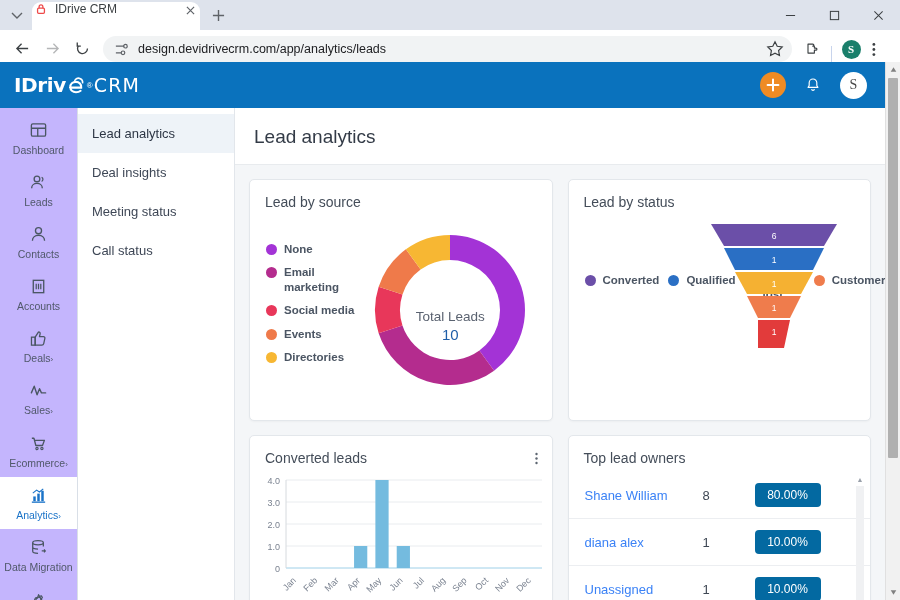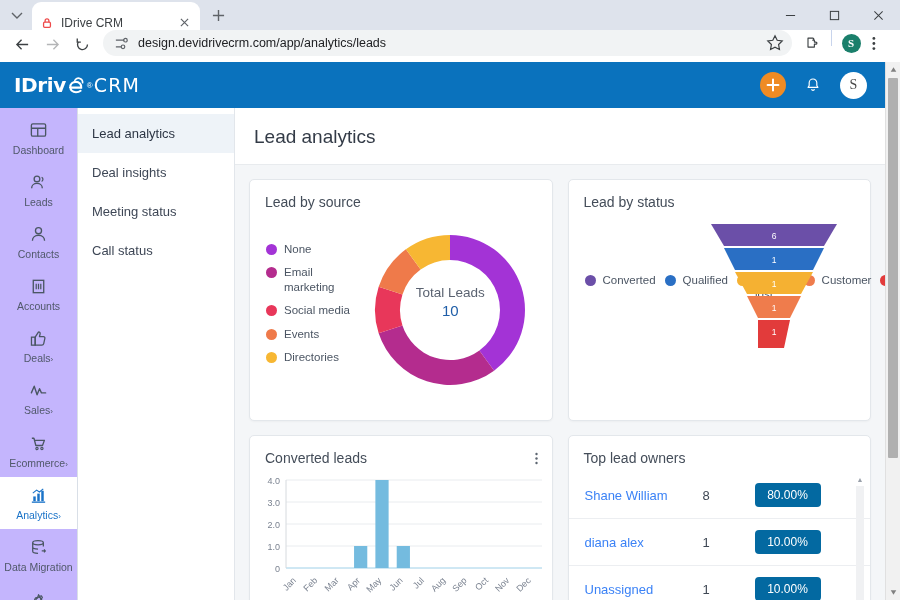--- a/index.html
+++ b/index.html
@@ -18,40 +18,40 @@
     height: 30px; background: #dee3ec; display: flex; align-items: flex-end;
     padding-left: 4px; flex: none; position: relative;
   }
   .tab-listbtn {
     width: 26px; height: 26px; display:flex; align-items:center; justify-content:center;
     margin-bottom: 2px; border-radius: 4px; cursor: pointer;
   }
   .tab-listbtn svg { width: 12px; height: 12px; }
   .tab {
     height: 28px; width: 168px; background:#fff; border-radius: 9px 9px 0 0;
-    display:flex; align-items:flex-end; padding: 0 8px; gap: 7px; position: relative;
+    display:flex; align-items:flex-start; padding: 0 2px; gap: 7px; position: relative;
     margin-left: 2px;
   }
   .tab-fav { width:14px; height:14px; flex:none; display:flex; align-items:center; justify-content:center;}
   .tab-title { font-size: 12px; color:#3c4043; white-space:nowrap; overflow:hidden;
                text-overflow:ellipsis; flex:1; }
   .tab-close { width:16px; height:16px; display:flex;align-items:center;justify-content:center;
                border-radius:50%; cursor:pointer; flex:none;}
   .tab-close svg { width: 9px; height: 9px; }
   .newtab {
     width: 28px; height:28px; display:flex;align-items:center;justify-content:center;
     margin-left: 4px; margin-bottom:1px; border-radius:50%; cursor:pointer;
   }
   .newtab svg { width: 13px; height:13px; }
   .winctrls { margin-left:auto; display:flex; align-items:flex-start; height:30px; }
   .winbtn { width:44px; height:30px; display:flex;align-items:center;justify-content:center; cursor:pointer;}
   .winbtn svg { width:11px; height:11px; }
 
   .toolbar {
-    height: 32px; background:#fff; display:flex; align-items:flex-start; gap: 2px;
+    height: 32px; background:#fff; display:flex; align-items:flex-end; gap: 2px;
     padding: 0 8px; flex:none;
   }
   .navbtn { width:28px; height:28px; border-radius:50%; display:flex;align-items:center;
             justify-content:center; cursor:pointer; flex:none;}
   .navbtn svg { width:15px; height:15px; }
   .navbtn.disabled svg { opacity: .38; }
   .omnibox {
     flex:1; height:26px; background:#f1f3f4; border-radius:14px; display:flex;
     align-items:center; padding: 0 8px 0 11px; gap: 9px; margin: 0 5px; cursor: text;
   }
@@ -143,21 +143,21 @@
   .card-title {
     font-size:14px; color:#444d59; padding:14px 0 0 15px;
   }
   .card-head { display:flex; align-items:flex-start; }
   .kebab { margin-left:auto; padding:15px 14px 0 0; cursor:pointer; line-height:0; }
   .kebab svg { width:3px; height:15px; }
 
   
   .donut-body { display:flex; padding:16px 12px 18px 16px; height:202px; }
   .legend { display:flex; flex-direction:column; gap:9px; padding-top:16px; width:95px; flex:none;}
-  .leg-item { display:flex; gap:7px; align-items:flex-start; }
+  .leg-item { display:flex; gap:7px; align-items:flex-start;font-weight:bold; }
   .leg-dot { width:11px;height:11px;border-radius:50%;flex:none;margin-top:2px;}
   .leg-lbl { font-size:11.5px; color:#4b5563; line-height:1.25; }
   .donut-wrap { flex:1; display:flex; align-items:center; justify-content:center; }
   .donut-center { position:absolute; text-align:center; width:100%; pointer-events:none; }
   .dc-lbl { font-size:13.5px; color:#5a6270; }
   .dc-val { font-size:15px; color:#1f5ea8; margin-top:2px; }
 
   
   .funnel-body { display:flex; padding:8px 12px 18px 16px; height:210px; }
   .funnel-legend { display:flex; gap:9px; padding-top:55px; width:105px; flex:none;}
@@ -485,21 +485,21 @@
                     <div style="position:relative;width:170px;height:170px;">
                       <svg width="170" height="170" viewBox="0 0 170 170">
                         <g id="donut-slices">
                             <path d="M 85 10 A 75 75 0 0 1 129.0838939219355 145.67627457812105 L 114.38926261462366 125.45084971874738 A 50 50 0 0 0 85 35 Z" fill="#a333d6"></path>
                             <path d="M 129.0838939219355 145.67627457812105 A 75 75 0 0 1 13.670761277863491 108.17627457812107 L 37.447174185242325 100.45084971874738 A 50 50 0 0 0 114.38926261462366 125.45084971874738 Z" fill="#b42c8e"></path>
                             <path d="M 13.670761277863491 108.17627457812107 A 75 75 0 0 1 13.670761277863477 61.823725421878954 L 37.44717418524232 69.54915028125264 A 50 50 0 0 0 37.447174185242325 100.45084971874738 Z" fill="#e8375a"></path>
                             <path d="M 13.670761277863477 61.823725421878954 A 75 75 0 0 1 40.91610607806451 24.323725421878947 L 55.61073738537634 44.549150281252636 A 50 50 0 0 0 37.44717418524232 69.54915028125264 Z" fill="#ef7a4a"></path>
                             <path d="M 40.91610607806451 24.323725421878947 A 75 75 0 0 1 84.99999999999999 10 L 84.99999999999999 35 A 50 50 0 0 0 55.61073738537634 44.549150281252636 Z" fill="#f7b733"></path>
                           </g>
                       </svg>
-                      <div class="donut-center" style="top:60px">
+                      <div class="donut-center" style="top:84px">
                         <div class="dc-lbl">Total Leads</div>
                         <div class="dc-val">10</div>
                       </div>
                     </div>
                   </div>
                 </div>
               </div>
 
               <div class="card">
                 <div class="card-title">Lead by status</div>

